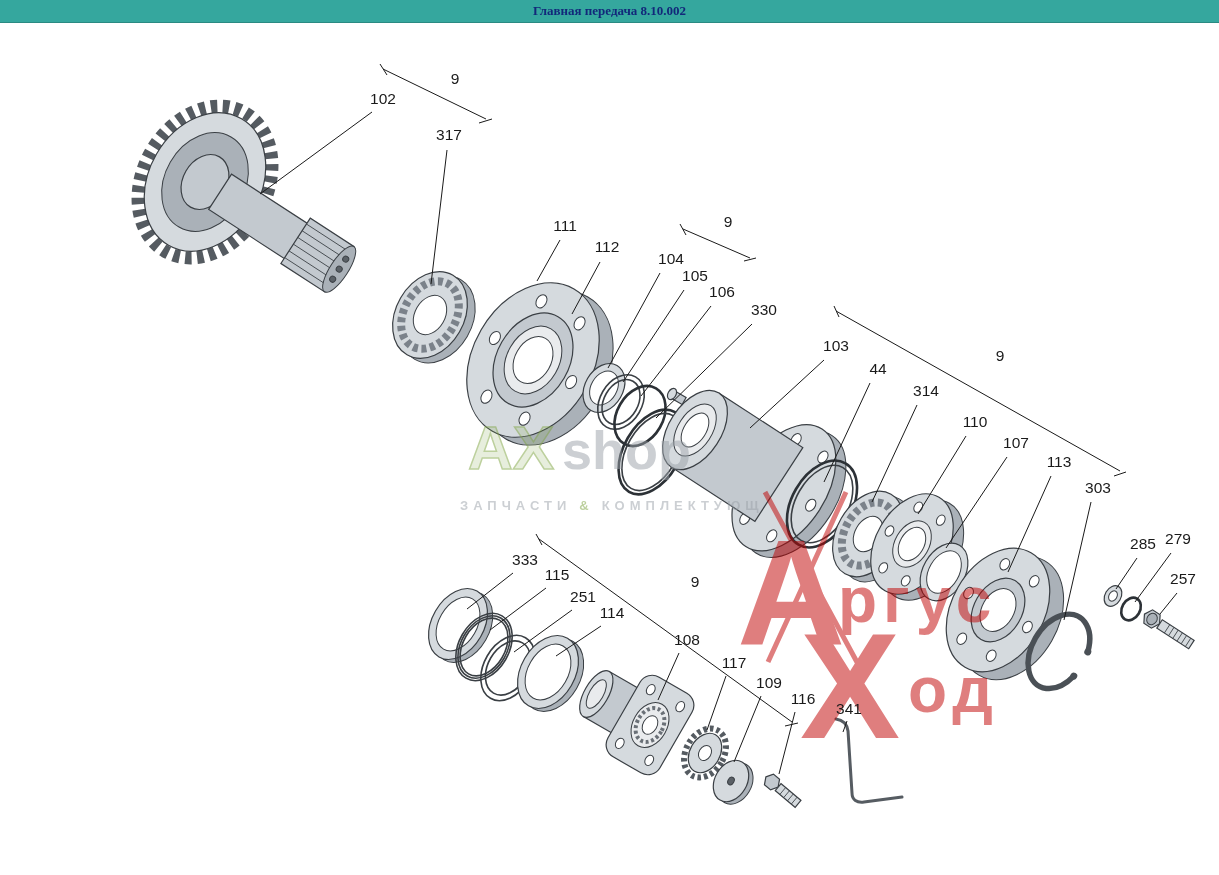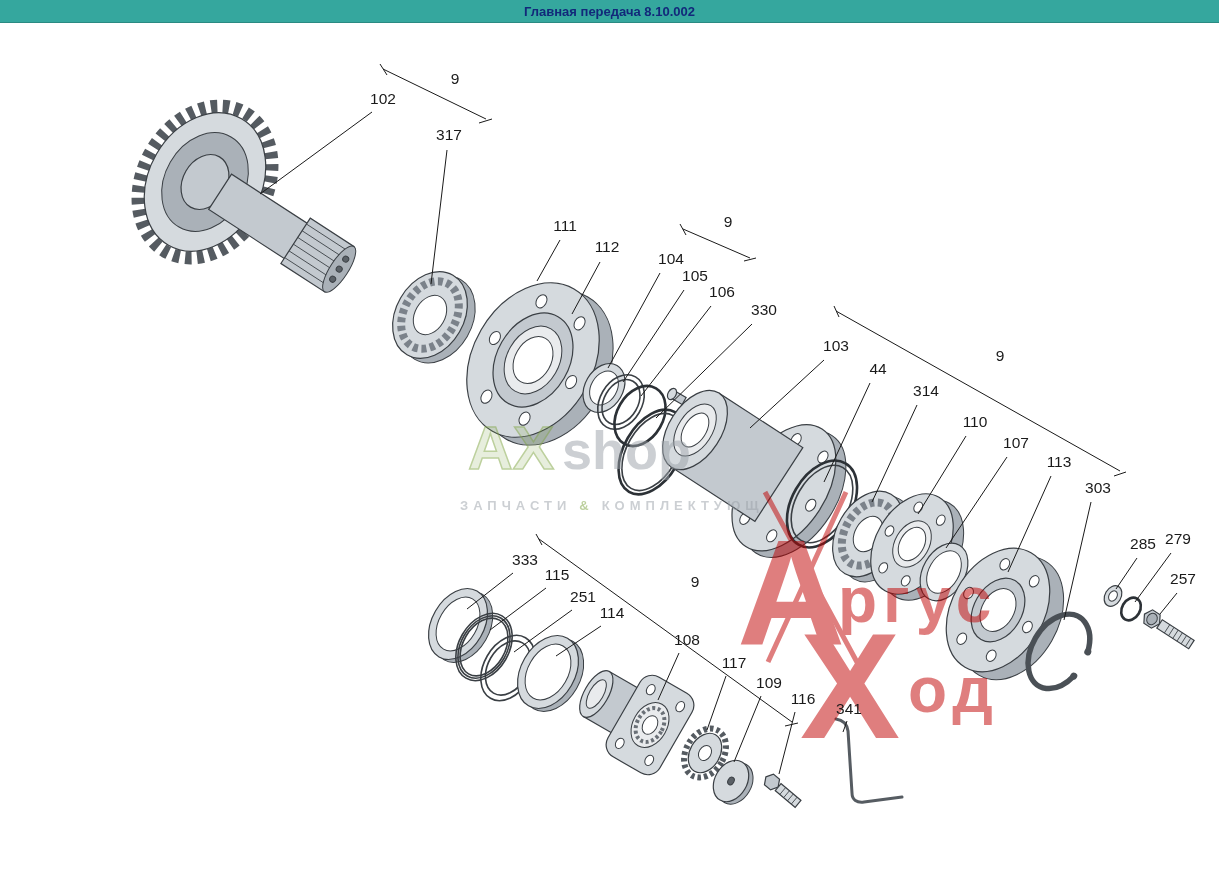--- a/index.html
+++ b/index.html
@@ -1,21 +1,21 @@
 <!DOCTYPE html>
 <html style="--header-bg: #35a79e; --header-text: #12287a; --highlight: #cc0000; --line: #1a1a1a; --watermark-green: #7ca23e; --watermark-gray: #9aa1a8; --watermark-red: #c00000;"><head>
 <meta charset="utf-8">
 <style>
   html,body{margin:0;padding:0;background:#ffffff;}
   #page{position:relative;width:1219px;height:875px;overflow:hidden;background:#fff;
         font-family:"Liberation Sans",sans-serif;}
   #header{position:absolute;top:0;left:0;width:1219px;height:22px;
           background:var(--header-bg,#35a79e);border-bottom:1px solid #2a8a82;
           display:flex;align-items:center;justify-content:center;}
-  #header .title{font-size:13px;font-weight:bold;color:var(--header-text,#12287a);}
+  #header .title{font-size:13px;font-weight:bold;color:var(--header-text,#12287a);font-family:Liberation Serif, serif;}
   #diagram{position:absolute;top:22px;left:0;}
 
   
   .pf1{fill:#d5dade;stroke:#3a3f44;stroke-width:1.2;}
   .pf2{fill:#c3c9cf;stroke:#3a3f44;stroke-width:1.2;}
   .pf3{fill:#aab1b8;stroke:#3a3f44;stroke-width:1;}
   .pf4{fill:#e9ebed;stroke:#3a3f44;stroke-width:1;}
   .hole{fill:#ffffff;stroke:#3a3f44;stroke-width:1;}
   .holedark{fill:#5a6066;stroke:#3a3f44;stroke-width:1;}
   .teeth-big{fill:none;stroke:#555b61;stroke-width:13;stroke-dasharray:6.5 5.5;}

